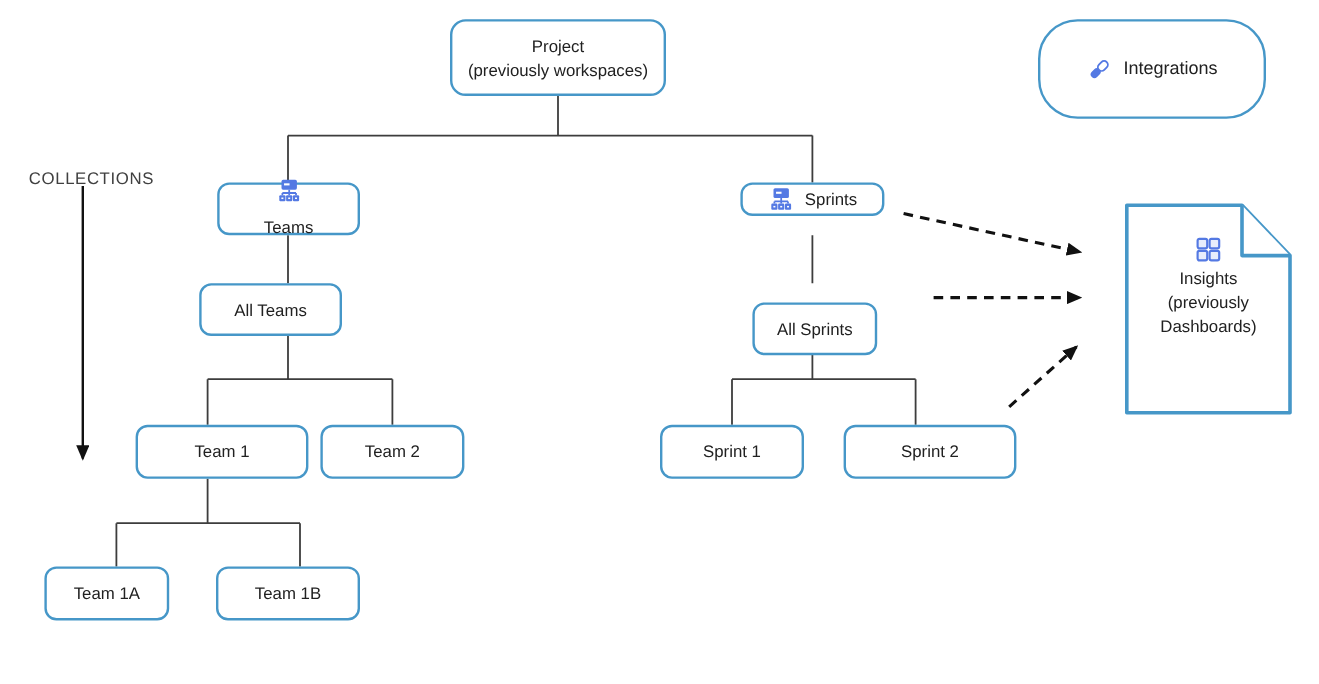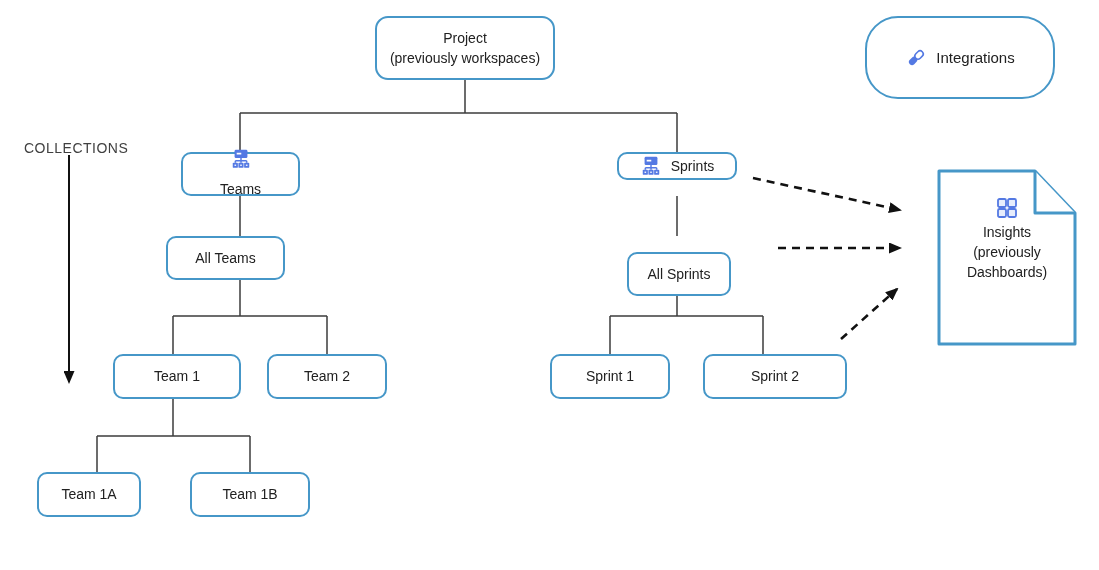--- a/index.html
+++ b/index.html
@@ -100,38 +100,38 @@
   </div>
 
   <div class="node" style="left:166px;top:236px;width:119px;height:44px;">
     <span>All Teams</span>
   </div>
 
   <div class="node" style="left:617px;top:252px;width:104px;height:44px;margin-left:10px;">
     <span>All Sprints</span>
   </div>
 
-  <div class="node" style="left:113px;top:354px;width:128px;height:45px;">
+  <div class="node" style="left:113px;top:354px;width:144px;height:45px;">
     <span>Team 1</span>
   </div>
   <div class="node" style="left:267px;top:354px;width:120px;height:45px;">
     <span>Team 2</span>
   </div>
 
   <div class="node" style="left:550px;top:354px;width:120px;height:45px;">
     <span>Sprint 1</span>
   </div>
   <div class="node" style="left:703px;top:354px;width:144px;height:45px;">
     <span>Sprint 2</span>
   </div>
 
   <div class="node" style="left:37px;top:472px;width:104px;height:45px;">
     <span>Team 1A</span>
   </div>
-  <div class="node" style="left:190px;top:472px;width:120px;height:45px;">
+  <div class="node" style="left:180px;top:472px;width:120px;height:45px;">
     <span>Team 1B</span>
   </div>
 
   <div class="node pill" style="left:865px;top:16px;width:190px;height:83px;">
     <svg class="icon" width="22" height="22" viewBox="0 0 24 24">
       <g transform="rotate(-45 12 12)">
         <rect x="2.5" y="8.6" width="10" height="6.8" rx="3.4" fill="var(--icon-blue)"></rect>
         <rect x="11.7" y="8.6" width="10" height="6.8" rx="3.4" fill="#ffffff" stroke="var(--icon-blue)" stroke-width="1.7"></rect>
       </g>
     </svg>

